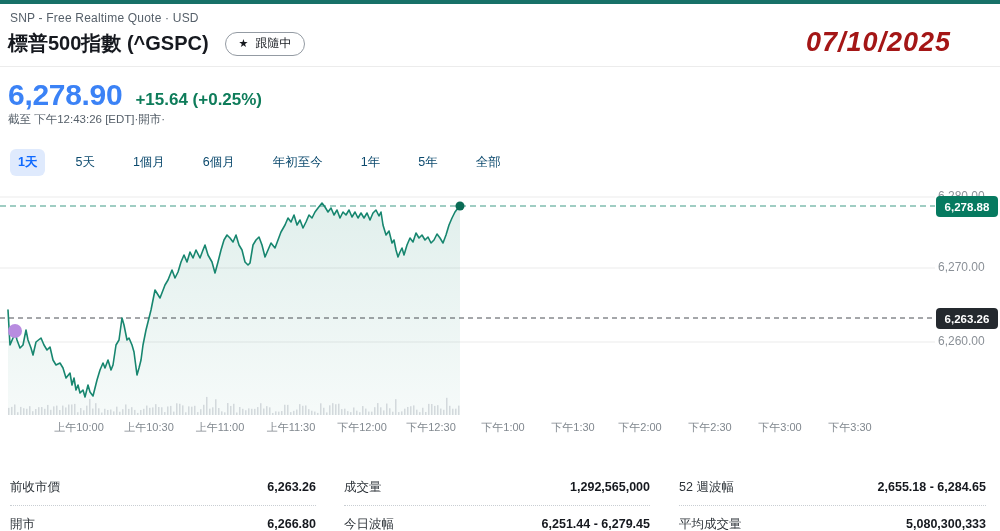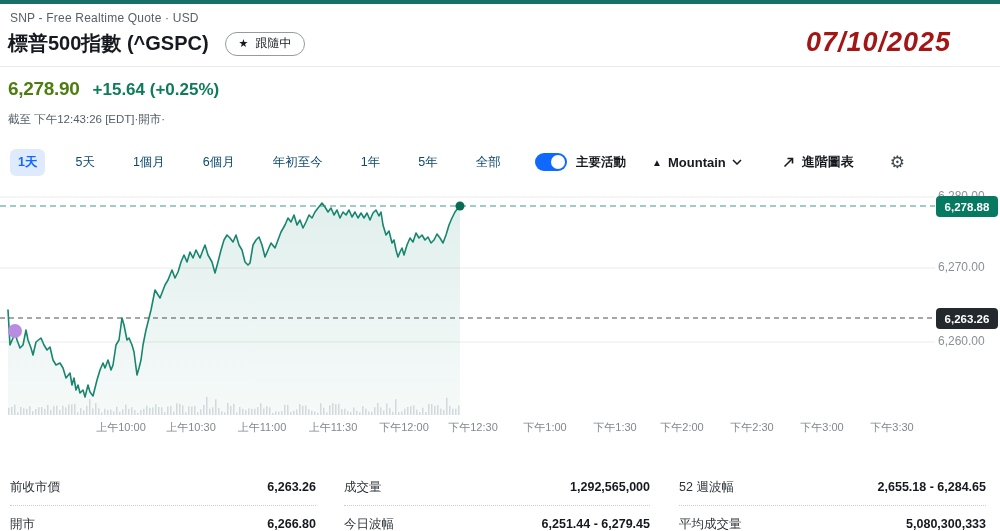--- a/index.html
+++ b/index.html
@@ -10,21 +10,21 @@
   .titlerow{position:absolute;left:8px;top:30px;display:flex;align-items:center;gap:16px;}
   .title{font-size:20px;font-weight:700;color:#16191f;margin:0;}
   .follow{display:flex;align-items:center;gap:7px;border:1px solid #949ba3;border-radius:999px;
           background:#fff;padding:3px 13px;font-size:12px;color:#16191f;cursor:pointer;
           font-family:inherit;height:24px;}
   .follow .star{font-size:11px;line-height:1;}
   .datestamp{position:absolute;left:806px;top:27px;font-size:27px;font-weight:800;font-style:italic;
              color:#a41616;letter-spacing:1px;white-space:nowrap;}
   .divider{position:absolute;left:0;top:66px;width:1000px;height:1px;background:#ececec;}
   .pricerow{position:absolute;left:8px;top:78px;display:flex;align-items:baseline;gap:13px;}
-  .price{font-size:19px;font-weight:700;letter-spacing:-.3px;color:#4d7c0f;}
+  .price{font-size:30px;font-weight:700;letter-spacing:-.3px;color:#3b82f6;}
   .change{font-size:17px;font-weight:700;color:#0e7c5a;}
   .asof{position:absolute;left:8px;top:112px;font-size:11.5px;color:#56606a;}
   .toolbar{position:absolute;left:0;top:145px;width:928px;height:34px;}
   .tabs{position:absolute;left:10px;top:0;display:flex;align-items:center;gap:22px;height:34px;}
   .tab{font-size:12.5px;color:#0c4a6e;font-weight:500;background:none;border:none;cursor:pointer;
        padding:5px 8px;border-radius:6px;font-family:inherit;white-space:nowrap;}
   .tab.active{color:#0f69ff;background:#dfeafd;font-weight:700;}
   .controls{position:absolute;right:23px;top:0;height:34px;display:flex;align-items:center;}
   .toggle{position:relative;width:32px;height:18px;border-radius:9px;background:#0f69ff;cursor:pointer;}
   .toggle .knob{position:absolute;right:2px;top:2px;width:14px;height:14px;border-radius:50%;background:#fff;}
@@ -32,21 +32,21 @@
   .charttype{display:flex;align-items:center;gap:6px;margin-left:26px;cursor:pointer;}
   .mtn{font-size:10px;color:#16191f;}
   .charttype .name{font-size:13px;font-weight:700;}
   .adv{display:flex;align-items:center;gap:7px;margin-left:40px;cursor:pointer;font-size:13px;font-weight:700;}
   .gear{margin-left:36px;font-size:17px;color:#3e454d;cursor:pointer;line-height:1;}
   .chart{position:absolute;left:0;top:186px;width:1000px;height:256px;}
   .chart svg{position:absolute;left:0;top:0;}
   .ylab{position:absolute;left:938px;font-size:12px;color:#8a9097;white-space:nowrap;}
   .badge{position:absolute;left:936px;width:62px;height:21px;border-radius:4px;color:#fff;
          font-size:11.5px;font-weight:700;display:flex;align-items:center;justify-content:center;}
-  .xlab{position:absolute;top:234px;transform:translateX(-50%);font-size:11px;color:#81888f;white-space:nowrap;margin-left:42px;}
+  .xlab{position:absolute;top:234px;transform:translateX(-50%);font-size:11px;color:#81888f;white-space:nowrap;}
   .stats{position:absolute;left:0;top:453px;width:1000px;}
   .statcol{position:absolute;top:16px;}
   .statrow{height:36px;display:flex;align-items:center;justify-content:space-between;}
   .statrow.r1{border-bottom:1px dotted #c9ced3;}
   .statrow.r2{border-bottom:1px solid #1d4ed8;}
   .statlabel{font-size:12.5px;color:#2d3339;}
   .statvalue{font-size:12.5px;font-weight:700;color:#16191f;}
 </style>
 </head>
 <body>
@@ -76,41 +76,20 @@
     <div class="tabs" id="tabs">
         <button class="tab active">1天</button>
         <button class="tab">5天</button>
         <button class="tab">1個月</button>
         <button class="tab">6個月</button>
         <button class="tab">年初至今</button>
         <button class="tab">1年</button>
         <button class="tab">5年</button>
         <button class="tab">全部</button>
       </div>
-    <div class="controls">
-      <div class="toggle">
-          <div class="knob"></div>
-        </div>
-      <span class="ctl-label">主要活動</span>
-      <div class="charttype">
-        <span class="mtn">▲</span>
-        <span class="name">Mountain</span>
-        <svg width="10" height="6">
-            <polyline points="1,1 5,5 9,1" fill="none" stroke="#16191f" stroke-width="1.5"></polyline>
-          </svg>
-      </div>
-      <div class="adv">
-        <svg width="13" height="13">
-          <line x1="2.5" y1="10.5" x2="10.5" y2="2.5" stroke="#16191f" stroke-width="1.6"></line>
-          <polyline points="5.5,2.5 10.5,2.5 10.5,7.5" fill="none" stroke="#16191f" stroke-width="1.6"></polyline>
-        </svg>
-        <span>進階圖表</span>
-      </div>
-      <span class="gear">⚙</span>
-    </div>
   </div>
 
   <div class="chart">
     <svg id="plot" width="935" height="230" viewBox="0 0 935 230">
         <defs>
           <linearGradient id="fillgrad" x1="0" y1="0" x2="0" y2="1">
             <stop offset="0%" stop-color="rgba(23,134,111,0.13)"></stop>
             <stop offset="100%" stop-color="rgba(23,134,111,0.04)"></stop>
           </linearGradient>
         </defs>

